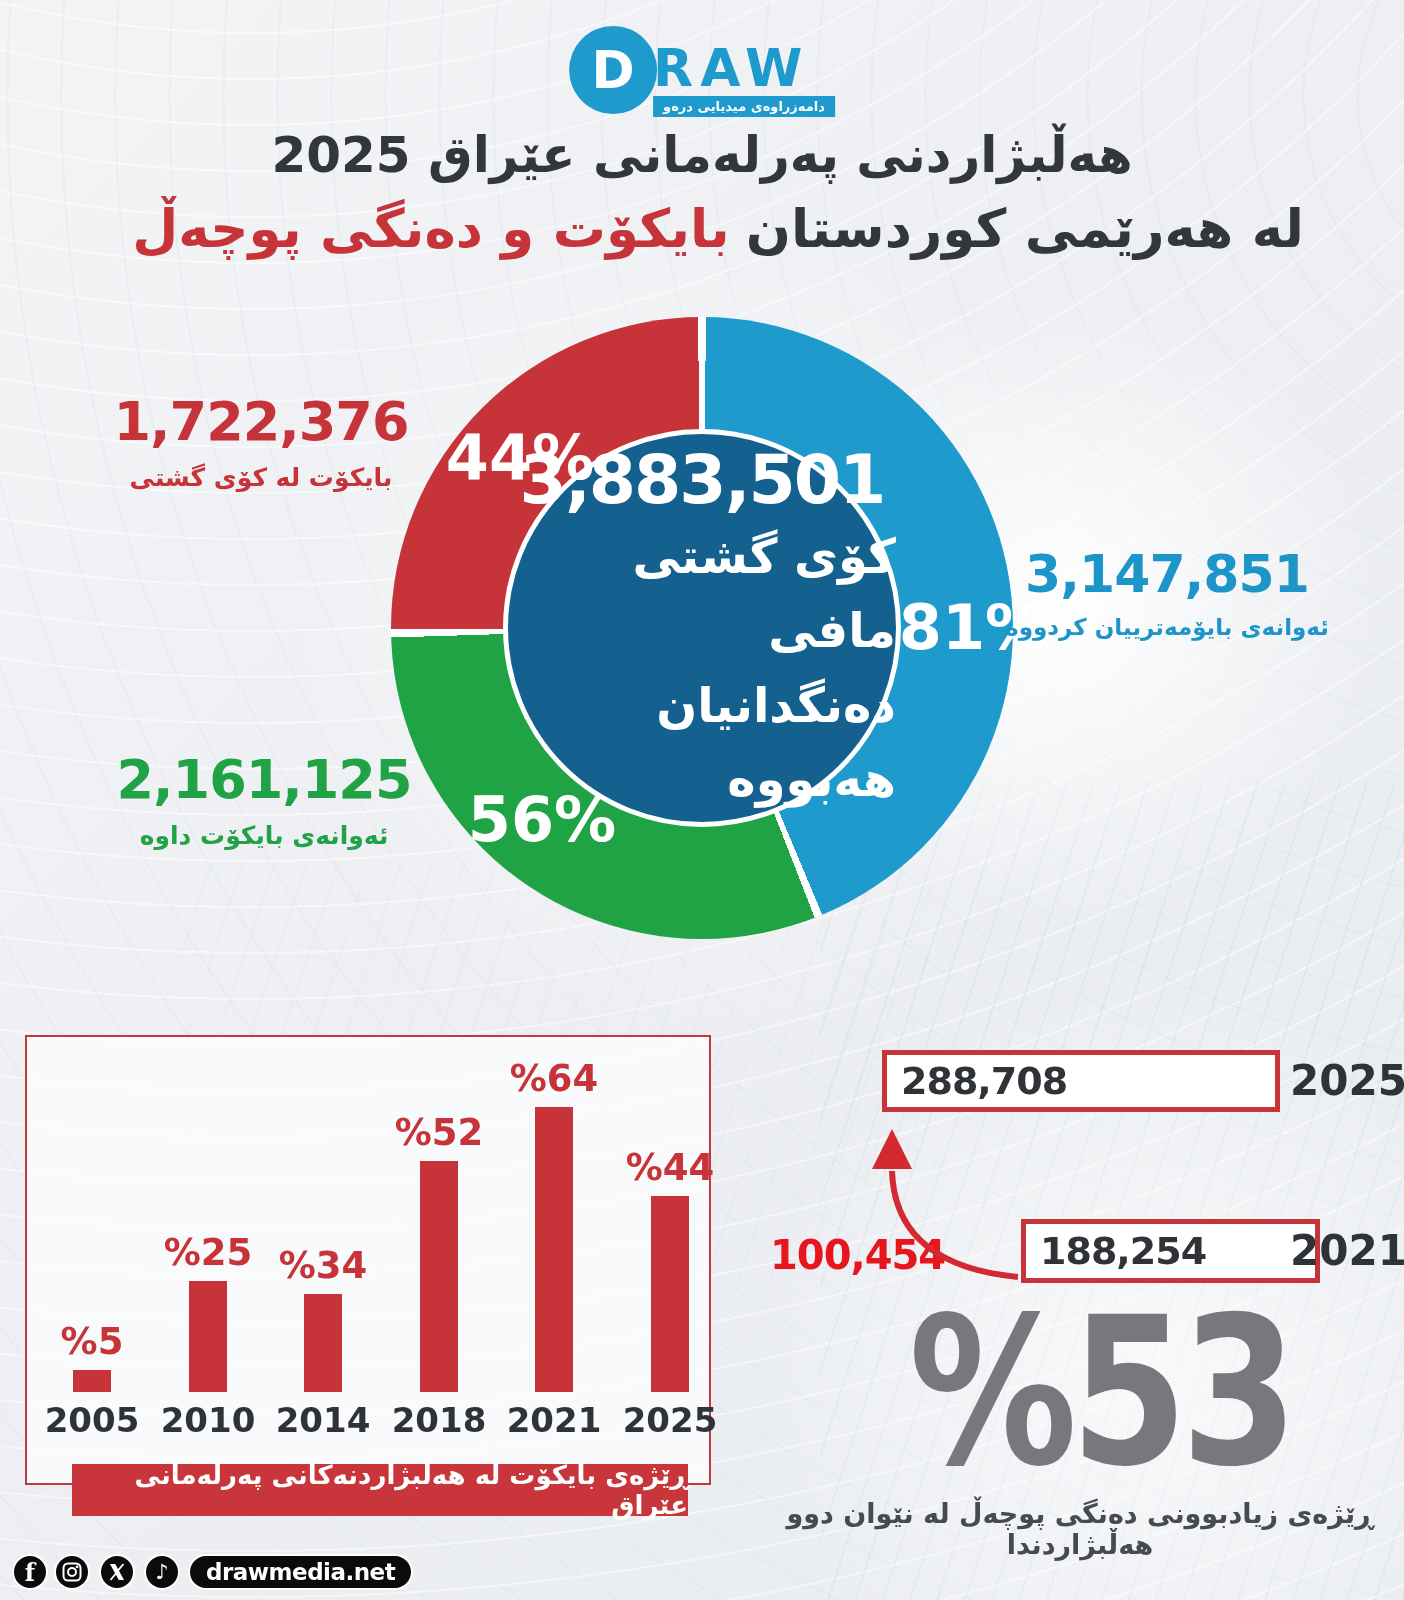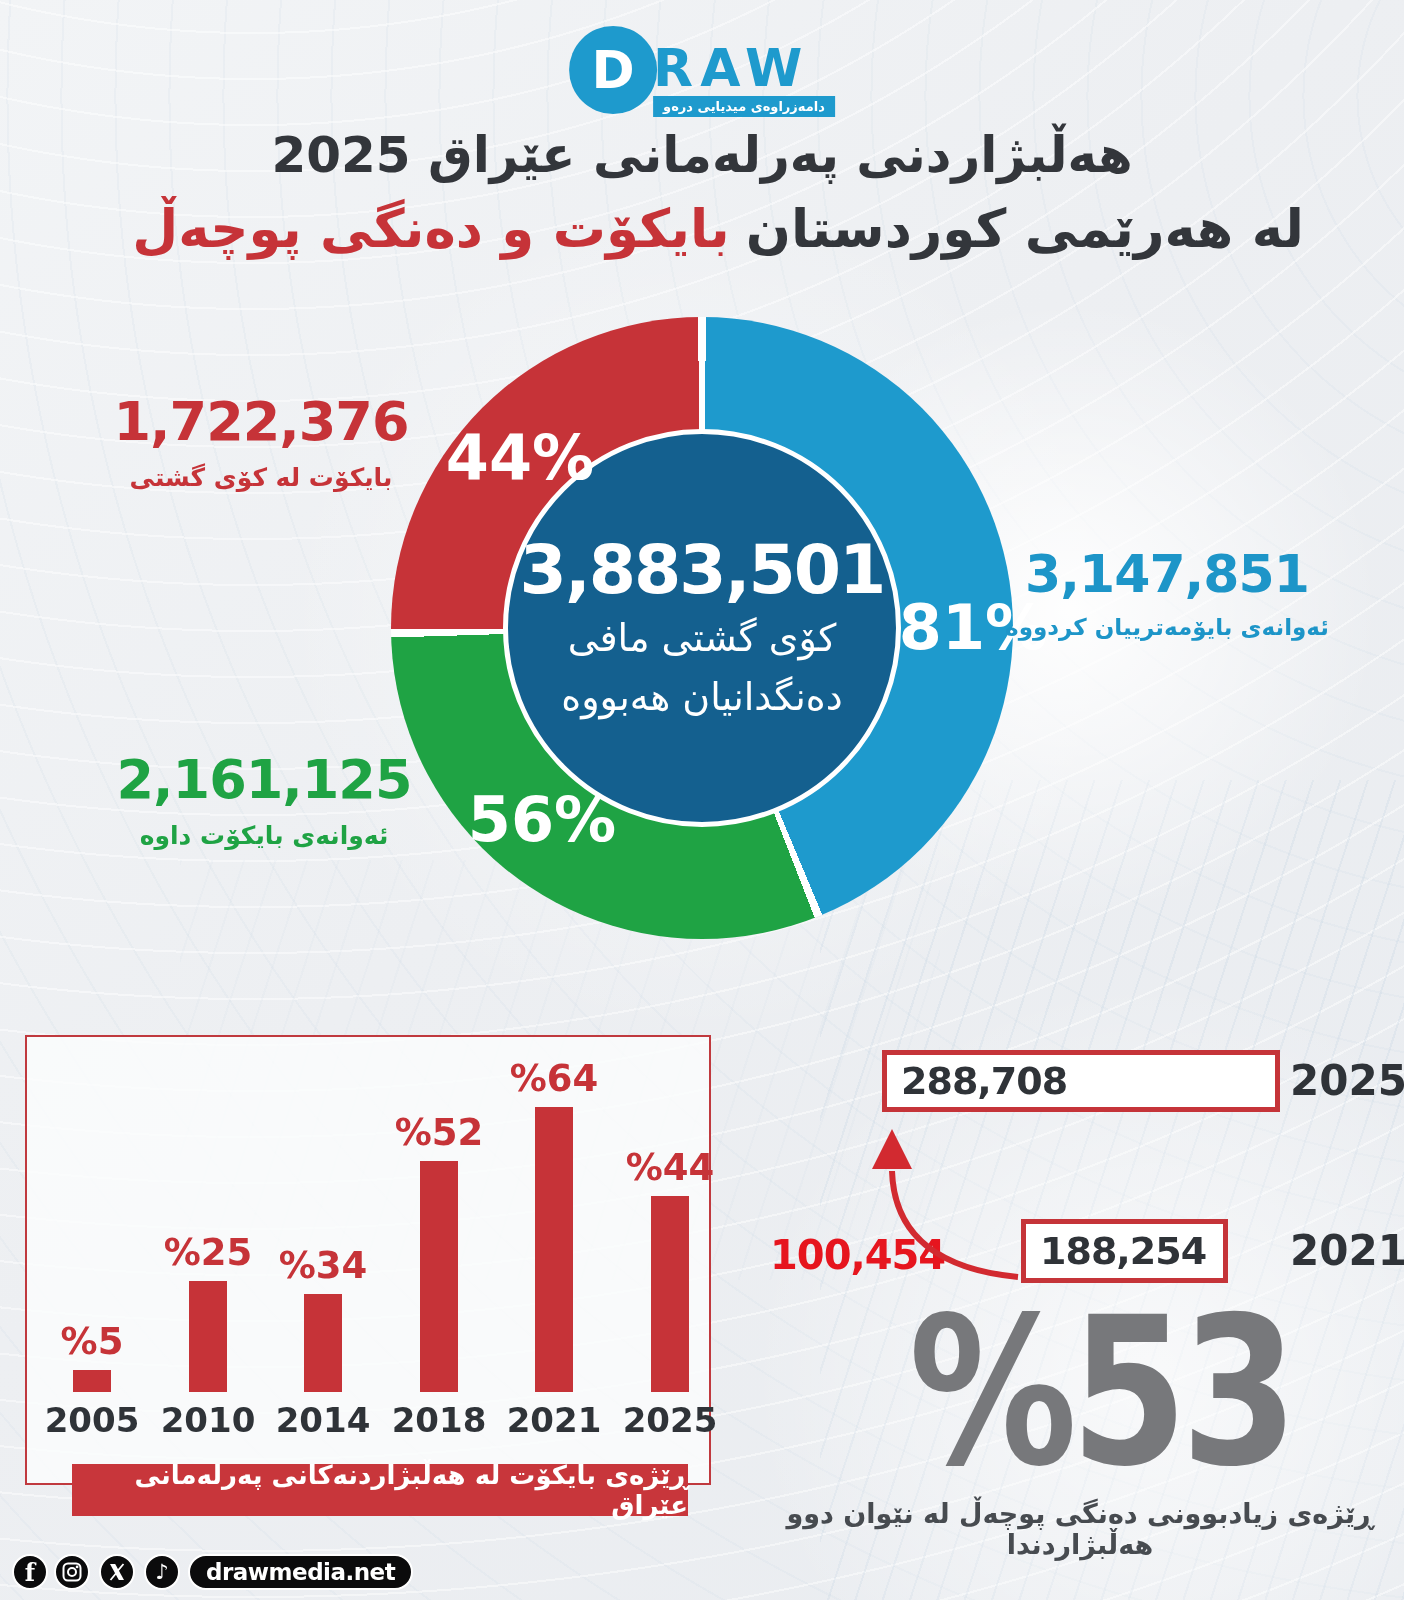--- a/index.html
+++ b/index.html
@@ -42,21 +42,21 @@
     font-size:53px;font-weight:bold;padding-left:32px;}
   .title2 .t-red{color:var(--red);direction:rtl;}
   .title2 .t-dark{color:#33363B;direction:rtl;}
 
   
   .pie{position:absolute;left:391px;top:317px;width:622px;height:622px;border-radius:50%;}
   .pie-center{position:absolute;left:50%;top:50%;transform:translate(-50%,-50%);
     width:398px;height:398px;border-radius:50%;background:var(--blue-dark);border:5px solid #fff;
     display:flex;flex-direction:column;align-items:center;justify-content:center;color:#fff;}
   .pie-total{font-size:68px;font-weight:bold;letter-spacing:-2px;}
-  .pie-sub{font-size:38px;font-weight:normal;direction:rtl;line-height:1.55;}
+  .pie-sub{font-size:48px;font-weight:bold;direction:rtl;line-height:1.55;}
   .pct{position:absolute;color:#fff;font-weight:bold;font-size:62px;width:160px;text-align:center;line-height:1.1;}
   .pct-44{left:440px;top:424px;}
   .pct-81{left:893px;top:594px;}
   .pct-56{left:462px;top:786px;}
 
   .stat{position:absolute;text-align:center;}
   .stat .num{font-size:54px;font-weight:bold;letter-spacing:-1px;}
   .stat .lbl{font-size:25px;font-weight:bold;direction:rtl;margin-top:10px;}
   .stat-red{left:96px;top:390px;width:330px;color:var(--red);}
   .stat-blue{left:992px;top:544px;width:350px;color:#1D95C8;}
@@ -71,21 +71,21 @@
   .bar-value{position:absolute;color:var(--red);font-size:37px;font-weight:bold;text-align:center;width:130px;}
   .bar-year{position:absolute;color:var(--dark);font-size:34px;font-weight:bold;text-align:center;width:130px;}
   .chart-banner{position:absolute;left:72px;top:1464px;width:616px;height:52px;background:var(--banner-red);
     color:#fff;font-size:26px;font-weight:bold;display:flex;align-items:center;justify-content:center;direction:rtl;}
 
   
   .cmp-box{position:absolute;background:#fff;border:5px solid var(--border-red);
     display:flex;align-items:center;color:var(--dark);font-weight:bold;}
   .cmp-box .v{font-size:38px;padding-left:14px;letter-spacing:-1px;}
   .box-2025{left:882px;top:1050px;width:398px;height:62px;}
-  .box-2021{left:1021px;top:1219px;width:207px;height:64px;}
+  .box-2021{left:1021px;top:1219px;width:299px;height:64px;}
   .cmp-year{position:absolute;color:var(--dark);font-size:42px;font-weight:bold;}
   .year-2025{left:1290px;top:1056px;}
   .year-2021{left:1290px;top:1226px;}
   .cmp-diff{position:absolute;left:770px;top:1232px;width:160px;text-align:center;
     color:var(--red-bright);font-size:40px;font-weight:bold;letter-spacing:-1px;}
   .arrow-svg{position:absolute;left:850px;top:1115px;}
   .big53{position:absolute;left:810px;top:1292px;width:580px;text-align:center;color:var(--gray);
     font-size:205px;font-weight:bold;line-height:200px;transform:scaleX(.82);letter-spacing:-8px;}
   .caption53{position:absolute;left:770px;top:1498px;width:620px;text-align:center;direction:rtl;
     color:#474B50;font-size:27px;font-weight:bold;}

